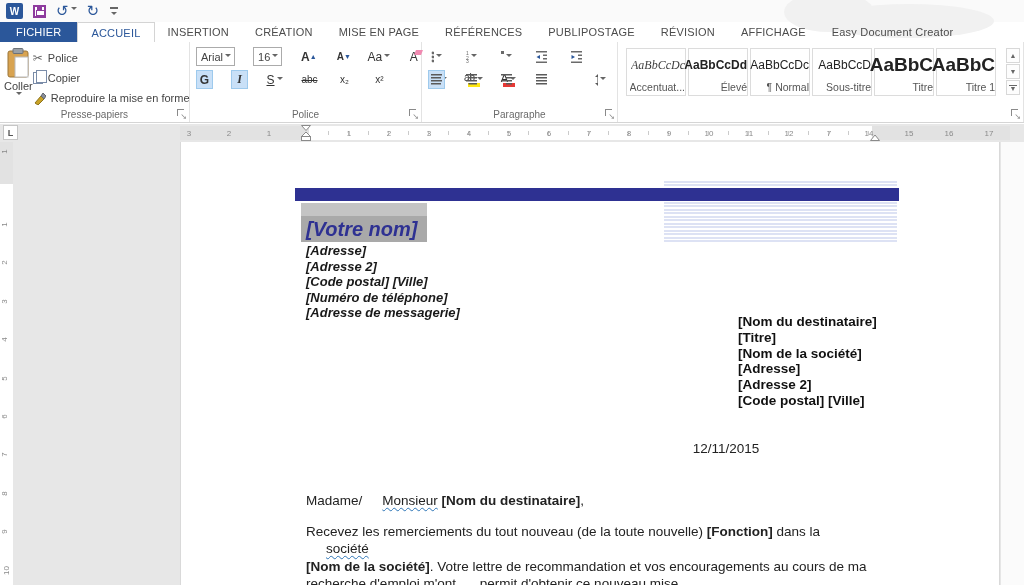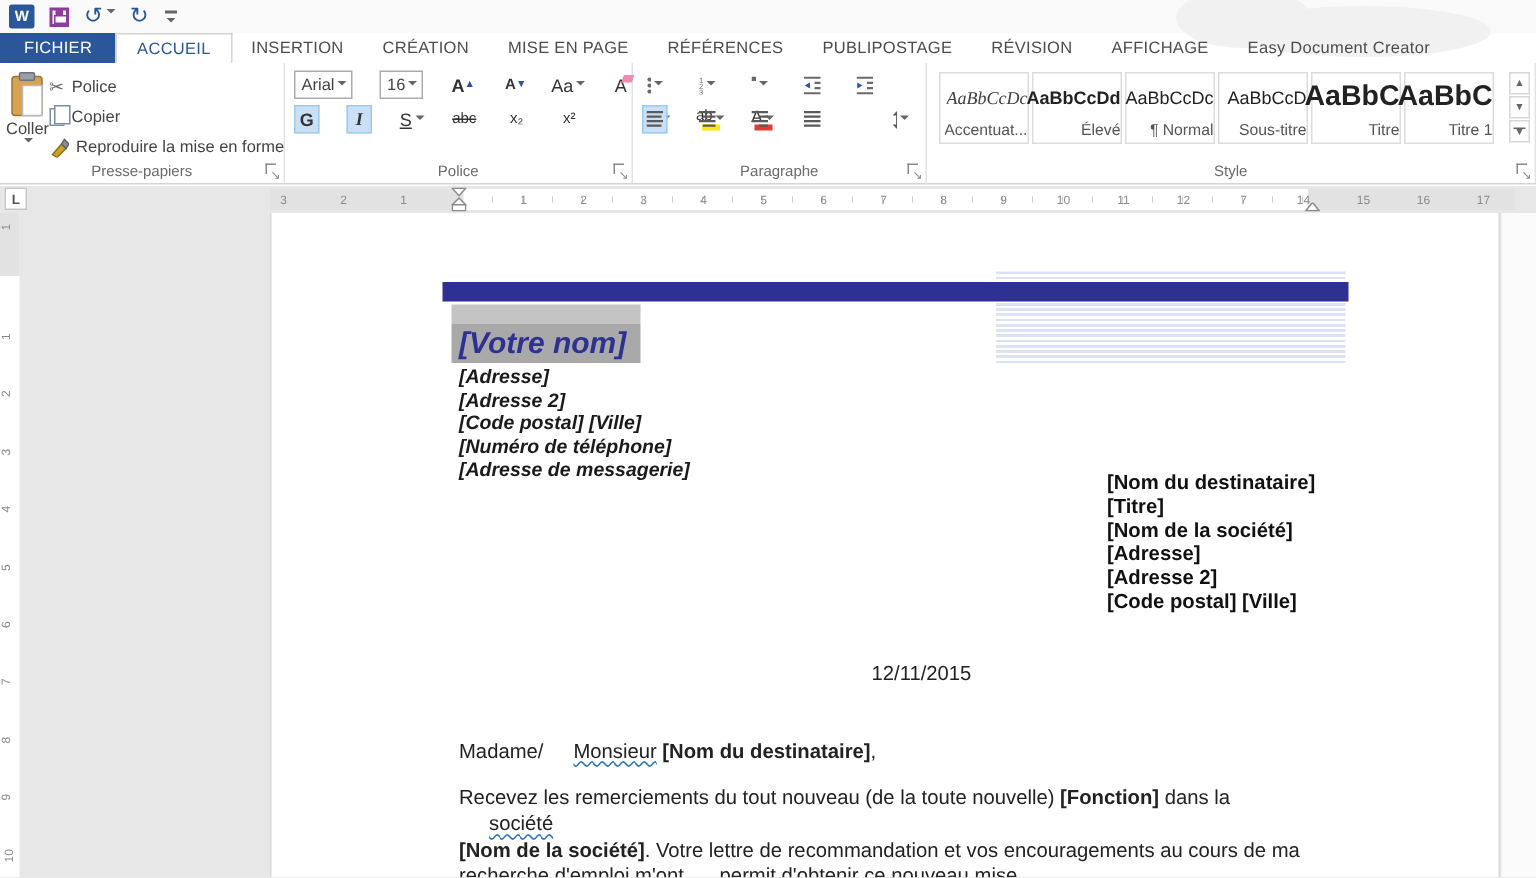--- a/index.html
+++ b/index.html
@@ -111,21 +111,21 @@
   #stripes{left:483px;top:39px;width:233px;height:62px;
            background:repeating-linear-gradient(180deg,#dde2f4 0 1.7px,#ffffff 1.7px 3.5px);}
   #navybar{left:114px;top:46px;width:604px;height:13px;}
   #sel-upper{left:120px;top:61px;width:126px;height:13px;}
   #sel-name{left:120px;top:74px;width:126px;height:26px;}
   #yourname{font-size:20px;font-weight:bold;font-style:italic;line-height:26px;padding-left:5px;white-space:nowrap;}
   #sender{left:125px;top:101px;font-size:13px;font-weight:bold;font-style:italic;color:#1a1a1a;}
   #sender div{line-height:15.6px;}
   #recipient{left:557px;top:172px;font-size:13.5px;font-weight:bold;color:#111;}
   #recipient div{line-height:15.8px;}
-  #dateline{left:400px;top:299px;width:290px;text-align:left;font-size:13.5px;color:#222;}
+  #dateline{left:400px;top:299px;width:290px;text-align:center;font-size:13.5px;color:#222;}
   #salutation{left:125px;top:351px;font-size:13.5px;color:#222;}
   #bodytext{left:125px;top:381px;width:572px;font-size:13.5px;color:#222;line-height:17.4px;}
   .b{font-weight:bold;}
   .wavy{text-decoration:underline;text-decoration-style:wavy;text-decoration-color:#2e75b6;text-decoration-thickness:1px;text-underline-offset:2px;padding-left:20px;}
 </style>
 </head>
 <body>
 
 <div id="app">
 
@@ -397,21 +397,20 @@
           <div class="scard">
             <span class="sprev big">AaBbC</span>
             <span class="slab">Titre 1</span>
           </div>
         </div>
       <div id="stylescroll">
         <span class="sscbtn">▲</span>
         <span class="sscbtn">▼</span>
         <span class="sscbtn"><span style="width:8px;height:1px;background:#666;display:block;margin-bottom:1px;"></span>▼</span>
       </div>
-      <span class="glabel">Style</span>
       <span class="lnch"></span>
     </div>
   </div>
 
   <div id="rulerrow">
     <div id="tabsel">L</div>
     <div id="hruler">
       <div class="white"></div>
       <div class="hticks"></div>
       <span class="indent-markers">

